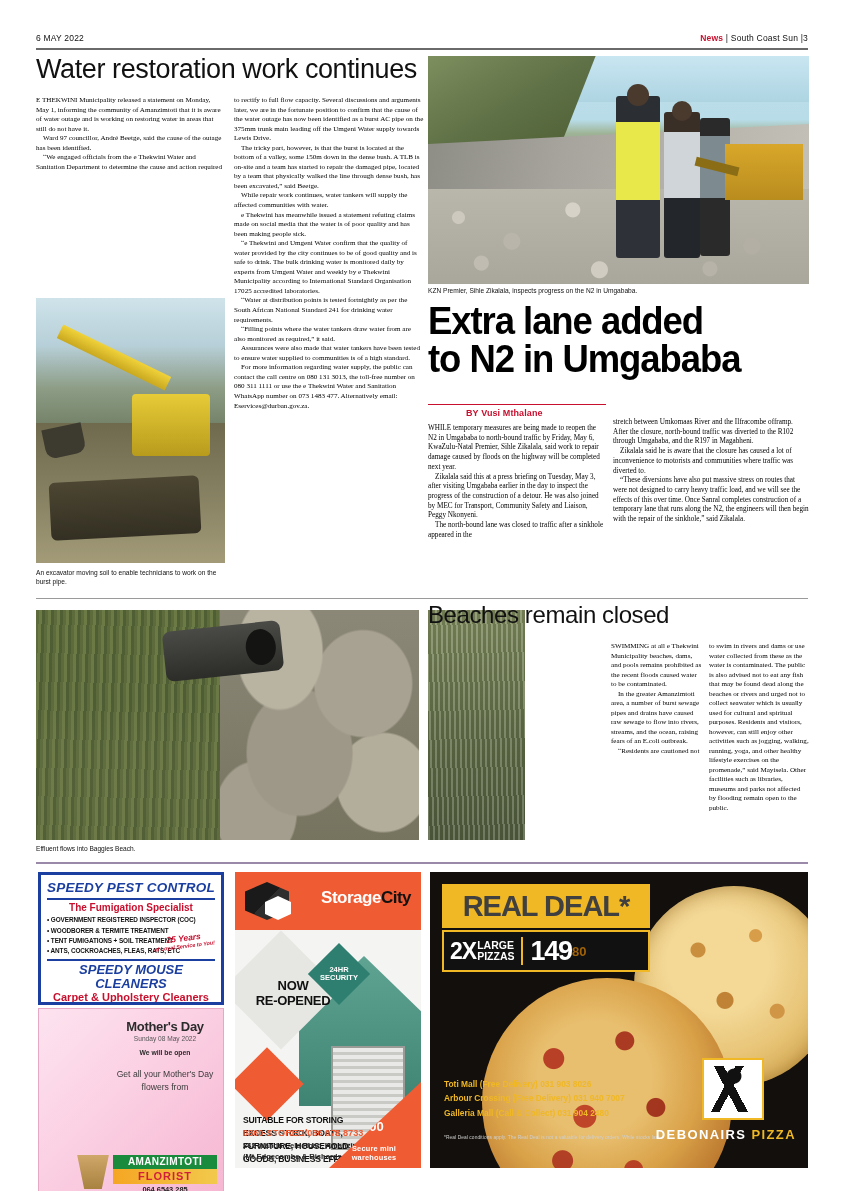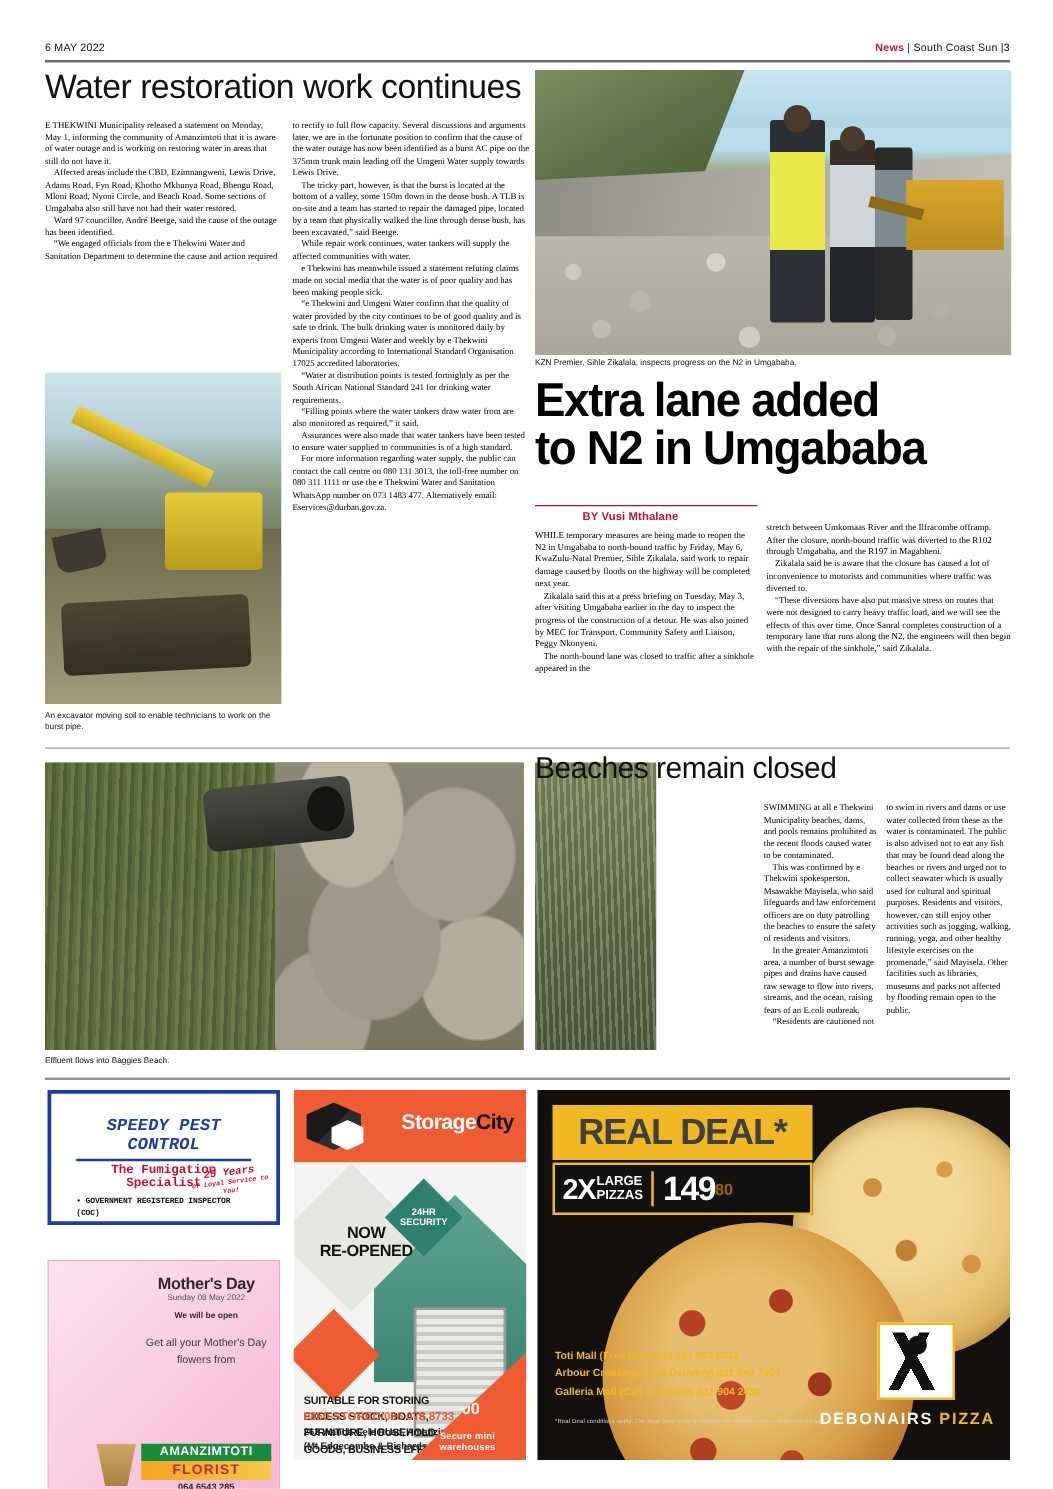--- a/index.html
+++ b/index.html
@@ -199,23 +199,23 @@
 
   .rule-mid {
     position: absolute; left: 36px; top: 598px; width: 772px; height: 1px; background: #9a9a9a;
   }
   .rule-bot {
     position: absolute; left: 36px; top: 862px; width: 772px; height: 1.5px; background: #9a89a8;
   }
 
   
   .ad-pest {
-    position: absolute; left: 38px; top: 872px; width: 186px; height: 108px;
-    background: #fff; border: 3px solid #1b3fa0; padding: 20px;
-    font-family: Liberation Mono, monospace; color: #1b3fa0; overflow: hidden;
+    position: absolute; left: 38px; top: 872px; width: 186px; height: 133px;
+    background: #fff; border: 3px solid #1b3fa0; padding: 6px;
+    font-family: Liberation Sans, sans-serif; color: #1b3fa0; overflow: hidden;
   }
   .ad-pest .t1 { font-size: 13.5px; font-weight: bold; font-style: italic; text-align:center; letter-spacing:.2px; line-height:1.1; }
   .ad-pest .hr { height:2px; background:#1b3fa0; margin:2px 0; }
   .ad-pest .t2 { font-size: 10px; font-weight: bold; color:#c8102e; text-align:center; line-height:1.15; }
   .ad-pest ul { list-style:none; margin-top:2px; }
   .ad-pest li { font-size: 6.4px; font-weight: bold; color:#111; line-height:1.62; letter-spacing:-.1px; }
   .ad-pest li:before { content:"• "; }
   .ad-pest .badge {
     position: absolute; right: 6px; top: 58px; width: 62px; text-align:center;
     color:#c8102e; font-weight:bold; font-style:italic; transform: rotate(-7deg);
@@ -434,21 +434,20 @@
     <div class="masthead-right">
       <span class="sec">News</span><span> | </span><span>South Coast Sun</span> <span>|3</span>
     </div>
   </div>
   <div class="rule-top"></div>
 
   <div class="h-water">Water restoration work continues</div>
 
   <div class="col lead c-w1">
     <p>E THEKWINI Municipality released a statement on Monday, May 1, informing the community of Amanzimtoti that it is aware of water outage and is working on restoring water in areas that still do not have it.</p>
-    <p>Affected areas include the CBD, Ezimnangweni, Lewis Drive, Adams Road, Fyn Road, Khotho Mkhunya Road, Bhengu Road, Mloni Road, Nyoni Circle, and Beach Road. Some sections of Umgababa also still have not had their water restored.</p>
     <p>Ward 97 councillor, André Beetge, said the cause of the outage has been identified.</p>
     <p>“We engaged officials from the e Thekwini Water and Sanitation Department to determine the cause and action required</p>
   </div>
 
   <div class="col lead c-w2">
     <p>to rectify to full flow capacity. Several discussions and arguments later, we are in the fortunate position to confirm that the cause of the water outage has now been identified as a burst AC pipe on the 375mm trunk main leading off the Umgeni Water supply towards Lewis Drive.</p>
     <p>The tricky part, however, is that the burst is located at the bottom of a valley, some 150m down in the dense bush. A TLB is on-site and a team has started to repair the damaged pipe, located by a team that physically walked the line through dense bush, has been excavated,” said Beetge.</p>
     <p>While repair work continues, water tankers will supply the affected communities with water.</p>
     <p>e Thekwini has meanwhile issued a statement refuting claims made on social media that the water is of poor quality and has been making people sick.</p>
     <p>“e Thekwini and Umgeni Water confirm that the quality of water provided by the city continues to be of good quality and is safe to drink. The bulk drinking water is monitored daily by experts from Umgeni Water and weekly by e Thekwini Municipality according to International Standard Organisation 17025 accredited laboratories.</p>
@@ -506,21 +505,20 @@
   </div>
   <div class="caption cap-bag">Effluent flows into Baggies Beach.</div>
 
   <div class="photo ph-bch">
     <div class="rip"></div>
   </div>
 
   <div class="h-beaches">Beaches remain closed</div>
   <div class="col lead c-b1">
     <p>SWIMMING at all e Thekwini Municipality beaches, dams, and pools remains prohibited as the recent floods caused water to be contaminated.</p>
-    <p>This was confirmed by e Thekwini spokesperson, Msawakhe Mayisela, who said lifeguards and law enforcement officers are on duty patrolling the beaches to ensure the safety of residents and visitors.</p>
     <p>In the greater Amanzimtoti area, a number of burst sewage pipes and drains have caused raw sewage to flow into rivers, streams, and the ocean, raising fears of an E.coli outbreak.</p>
     <p>“Residents are cautioned not</p>
   </div>
   <div class="col lead c-b2">
     <p>to swim in rivers and dams or use water collected from these as the water is contaminated. The public is also advised not to eat any fish that may be found dead along the beaches or rivers and urged not to collect seawater which is usually used for cultural and spiritual purposes. Residents and visitors, however, can still enjoy other activities such as jogging, walking, running, yoga, and other healthy lifestyle exercises on the promenade,” said Mayisela. Other facilities such as libraries, museums and parks not affected by flooding remain open to the public.</p>
   </div>
 
   <div class="rule-bot"></div>
 
   <div class="ad-pest">

